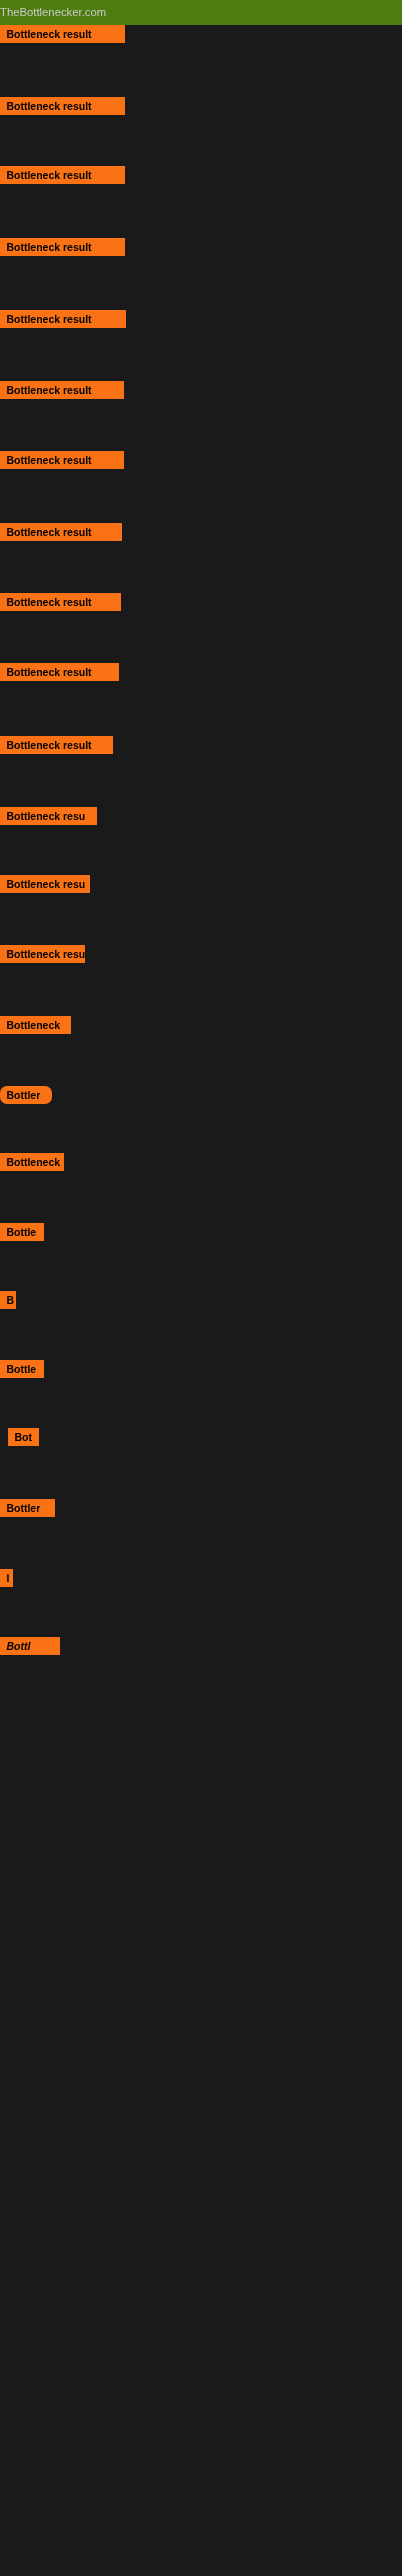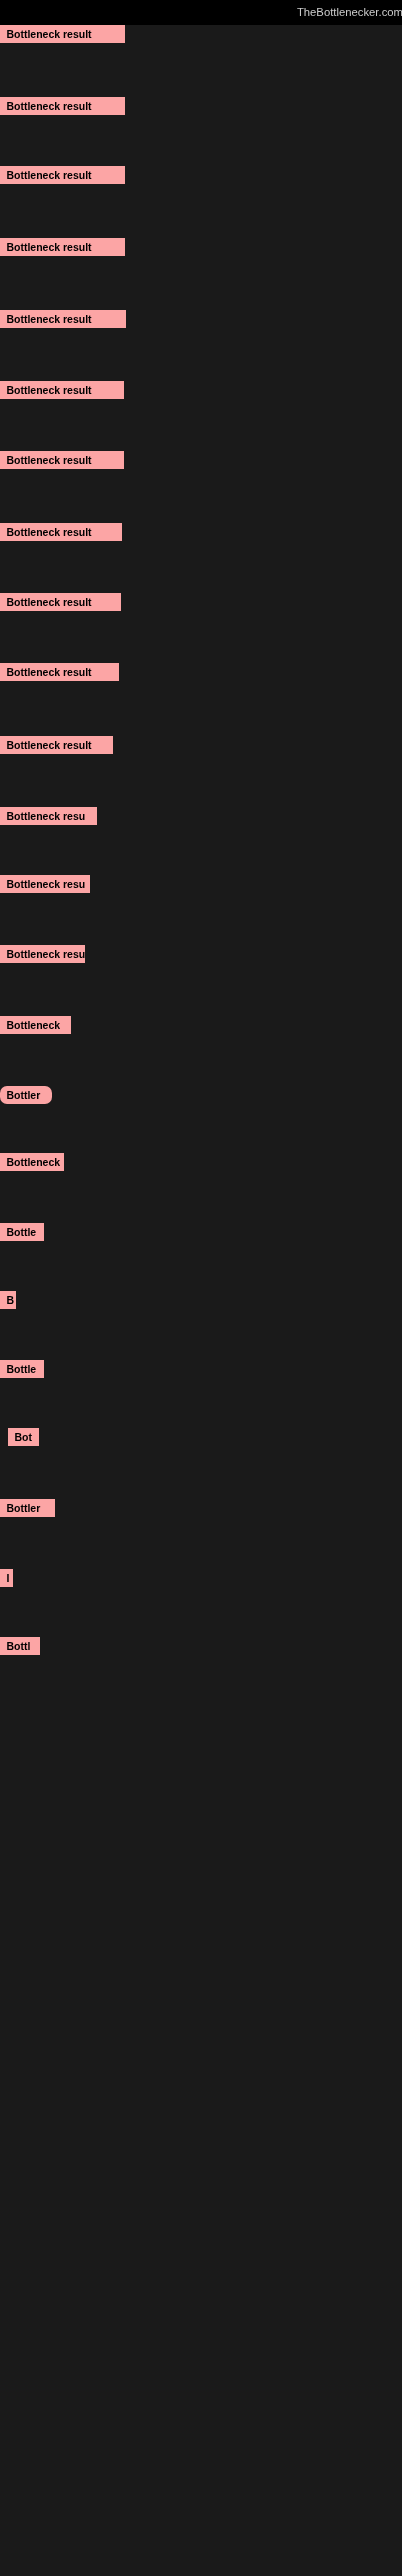--- a/index.html
+++ b/index.html
@@ -10,30 +10,30 @@
 
     body {
       width: 403px;
       min-height: 2576px;
       background-color: #1a1a1a;
       font-family: Arial, sans-serif;
       position: relative;
     }
 
     .site-title {
-      text-align: right;
+      text-align: left;
       color: #cccccc;
       font-size: 11.3px;
       padding: 6.4px 0;
-      background-color: #000000;
+      background-color: #4d7c0f;
     }
 
     .bottleneck-bar {
       display: inline-block;
-      background-color: #fca5a5;
+      background-color: #f97316;
       color: #000000;
       font-size: 10.5px;
       font-weight: bold;
       padding: 3.2px 6.4px;
       white-space: nowrap;
       overflow: hidden;
     }
   </style>
 </head>
 <body>
@@ -59,15 +59,15 @@
     <div style="position: absolute; top: 920px; left: 0px;"><span class="bottleneck-bar" style="width: 85px; display: inline-block;">Bottleneck resu</span></div>
     <div style="position: absolute; top: 991px; left: 0px;"><span class="bottleneck-bar" style="width: 71px; display: inline-block;">Bottleneck</span></div>
     <div style="position: absolute; top: 1061px; left: 0px;"><span class="bottleneck-bar" style="width: 52px; display: inline-block; border-radius: 7px;">Bottler</span></div>
     <div style="position: absolute; top: 1128px; left: 0px;"><span class="bottleneck-bar" style="width: 64px; display: inline-block;">Bottleneck</span></div>
     <div style="position: absolute; top: 1198px; left: 0px;"><span class="bottleneck-bar" style="width: 44px; display: inline-block;">Bottle</span></div>
     <div style="position: absolute; top: 1266px; left: 0px;"><span class="bottleneck-bar" style="width: 16px; display: inline-block;">B</span></div>
     <div style="position: absolute; top: 1335px; left: 0px;"><span class="bottleneck-bar" style="width: 44px; display: inline-block;">Bottle</span></div>
     <div style="position: absolute; top: 1403px; left: 0px;"><span class="bottleneck-bar" style="width: 31px; display: inline-block; margin-left: 8px;">Bot</span></div>
     <div style="position: absolute; top: 1474px; left: 0px;"><span class="bottleneck-bar" style="width: 55px; display: inline-block;">Bottler</span></div>
     <div style="position: absolute; top: 1544px; left: 0px;"><span class="bottleneck-bar" style="width: 8px; display: inline-block;">I</span></div>
-    <div style="position: absolute; top: 1612px; left: 0px;"><span class="bottleneck-bar" style="width: 40px; display: inline-block;">Bottl</span></div>
+    <div style="position: absolute; top: 1612px; left: 0px;"><span class="bottleneck-bar" style="width: 60px; display: inline-block; font-style: italic;">Bottl</span></div>
   </div>
 
 
 </body></html>

